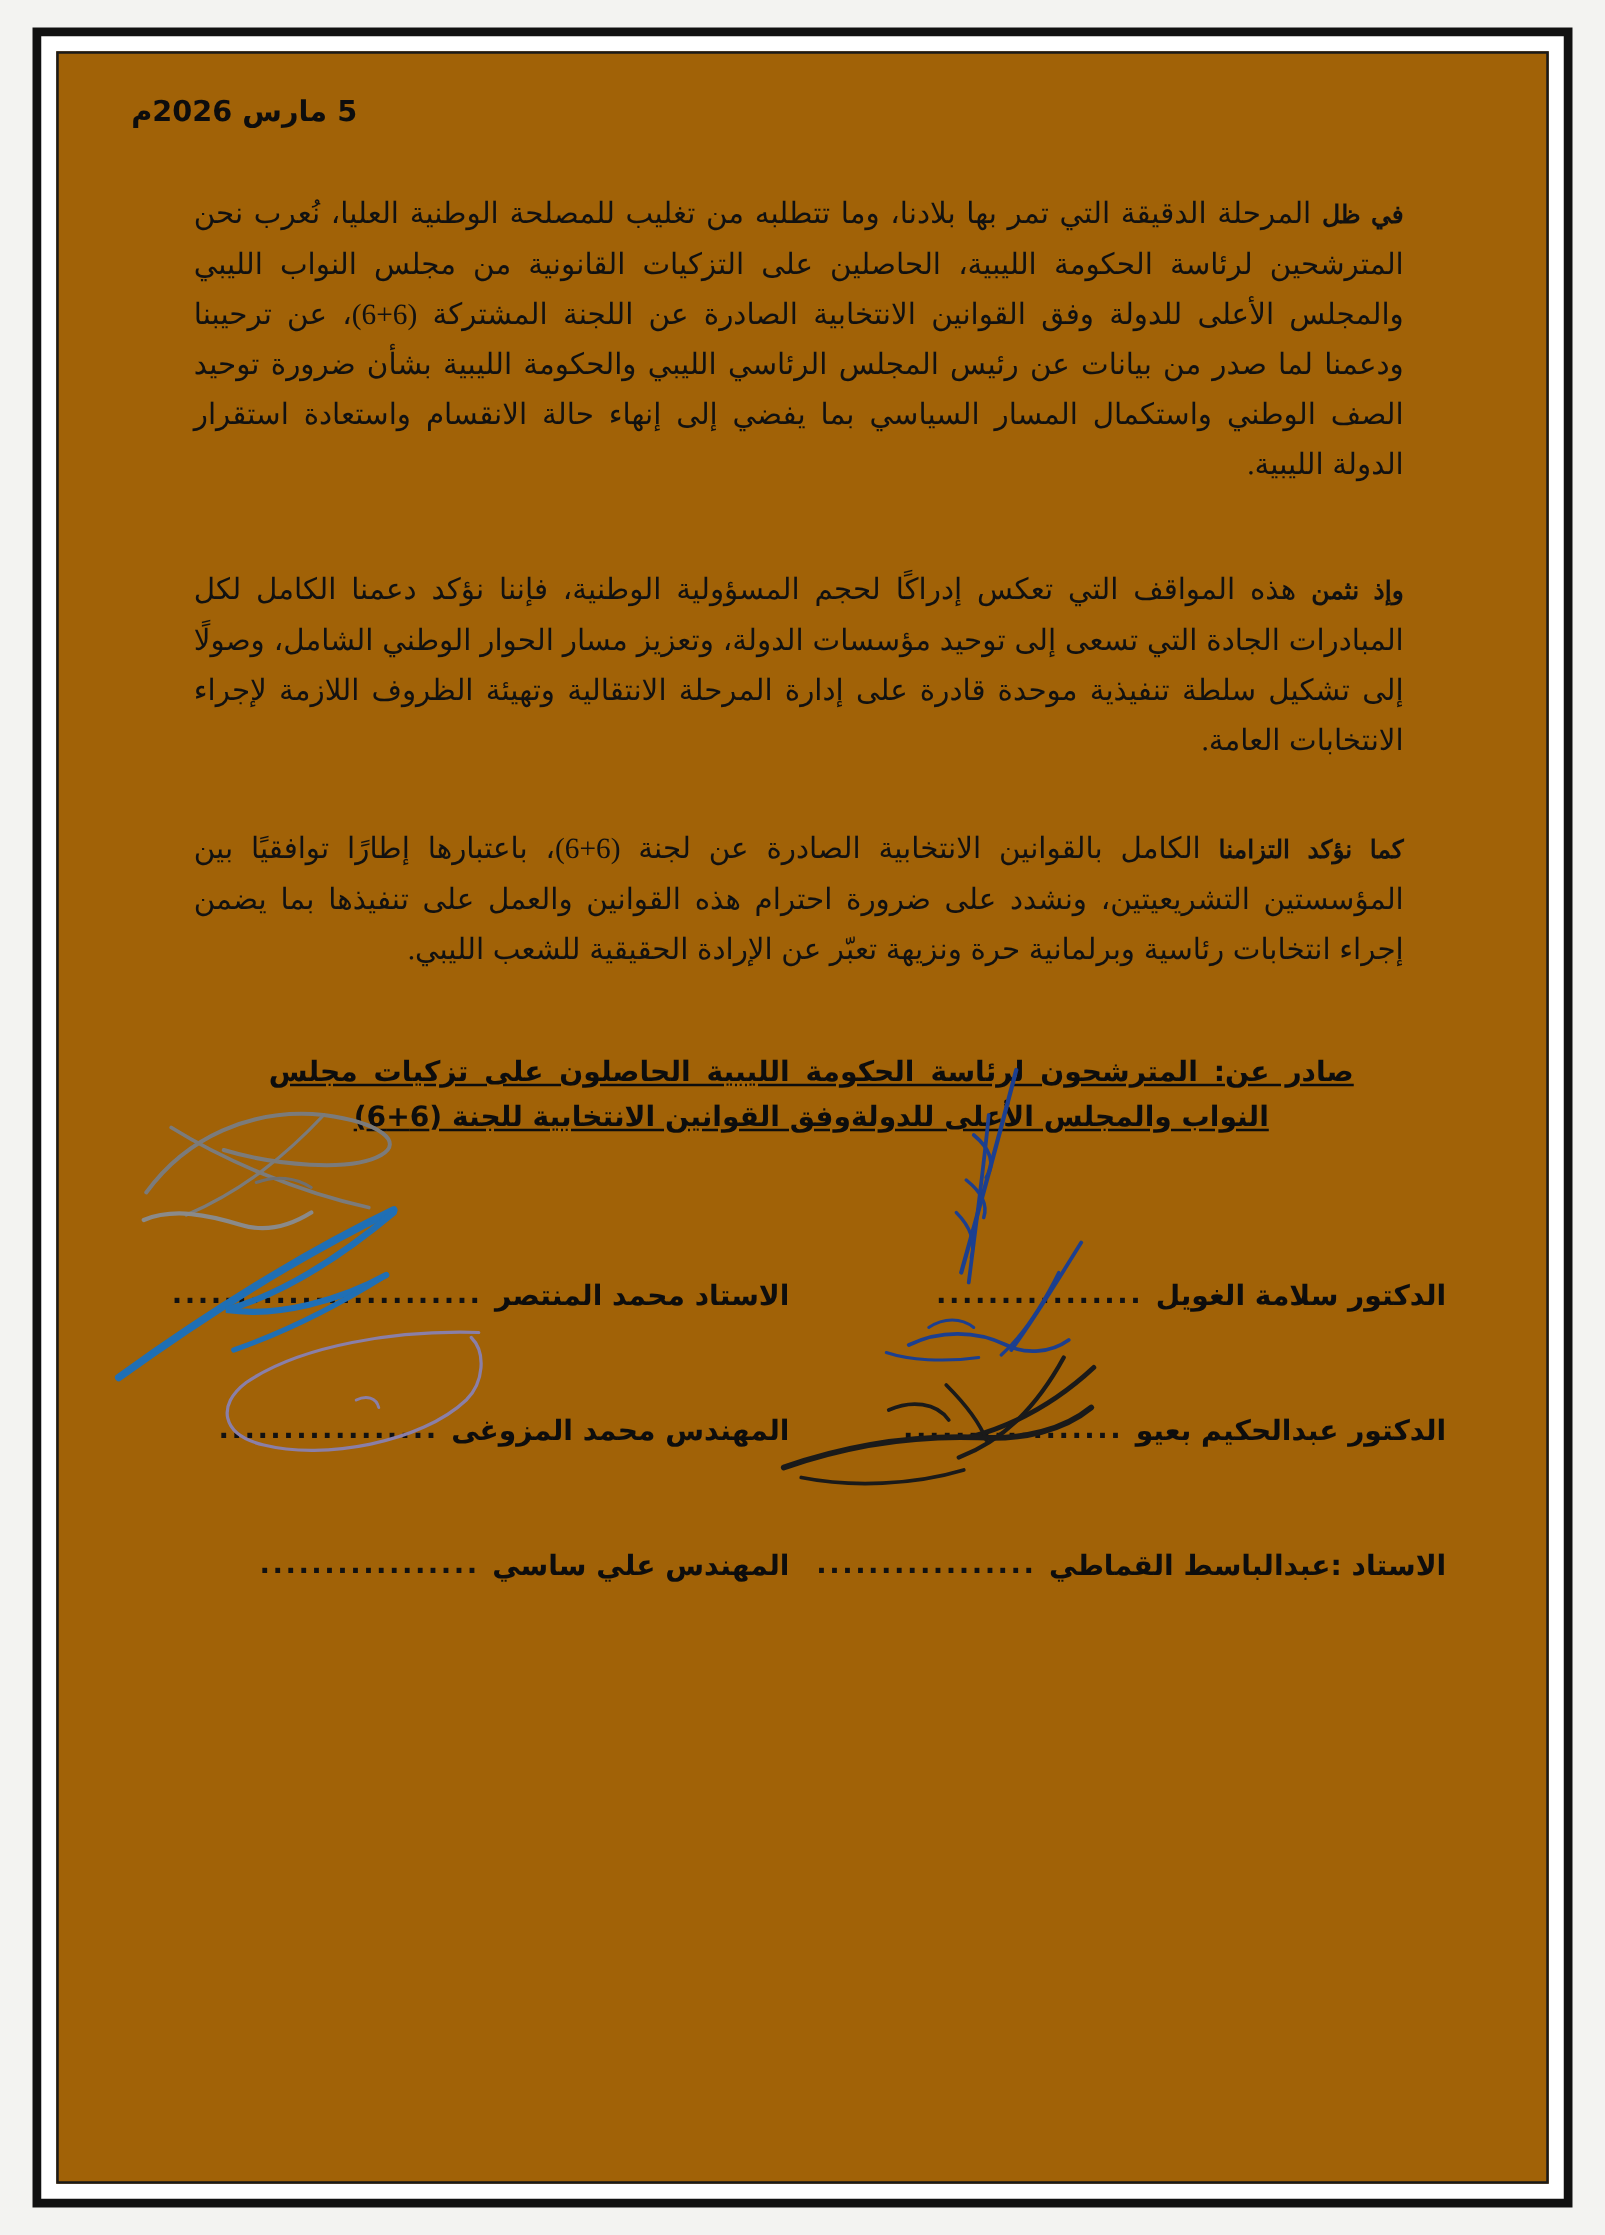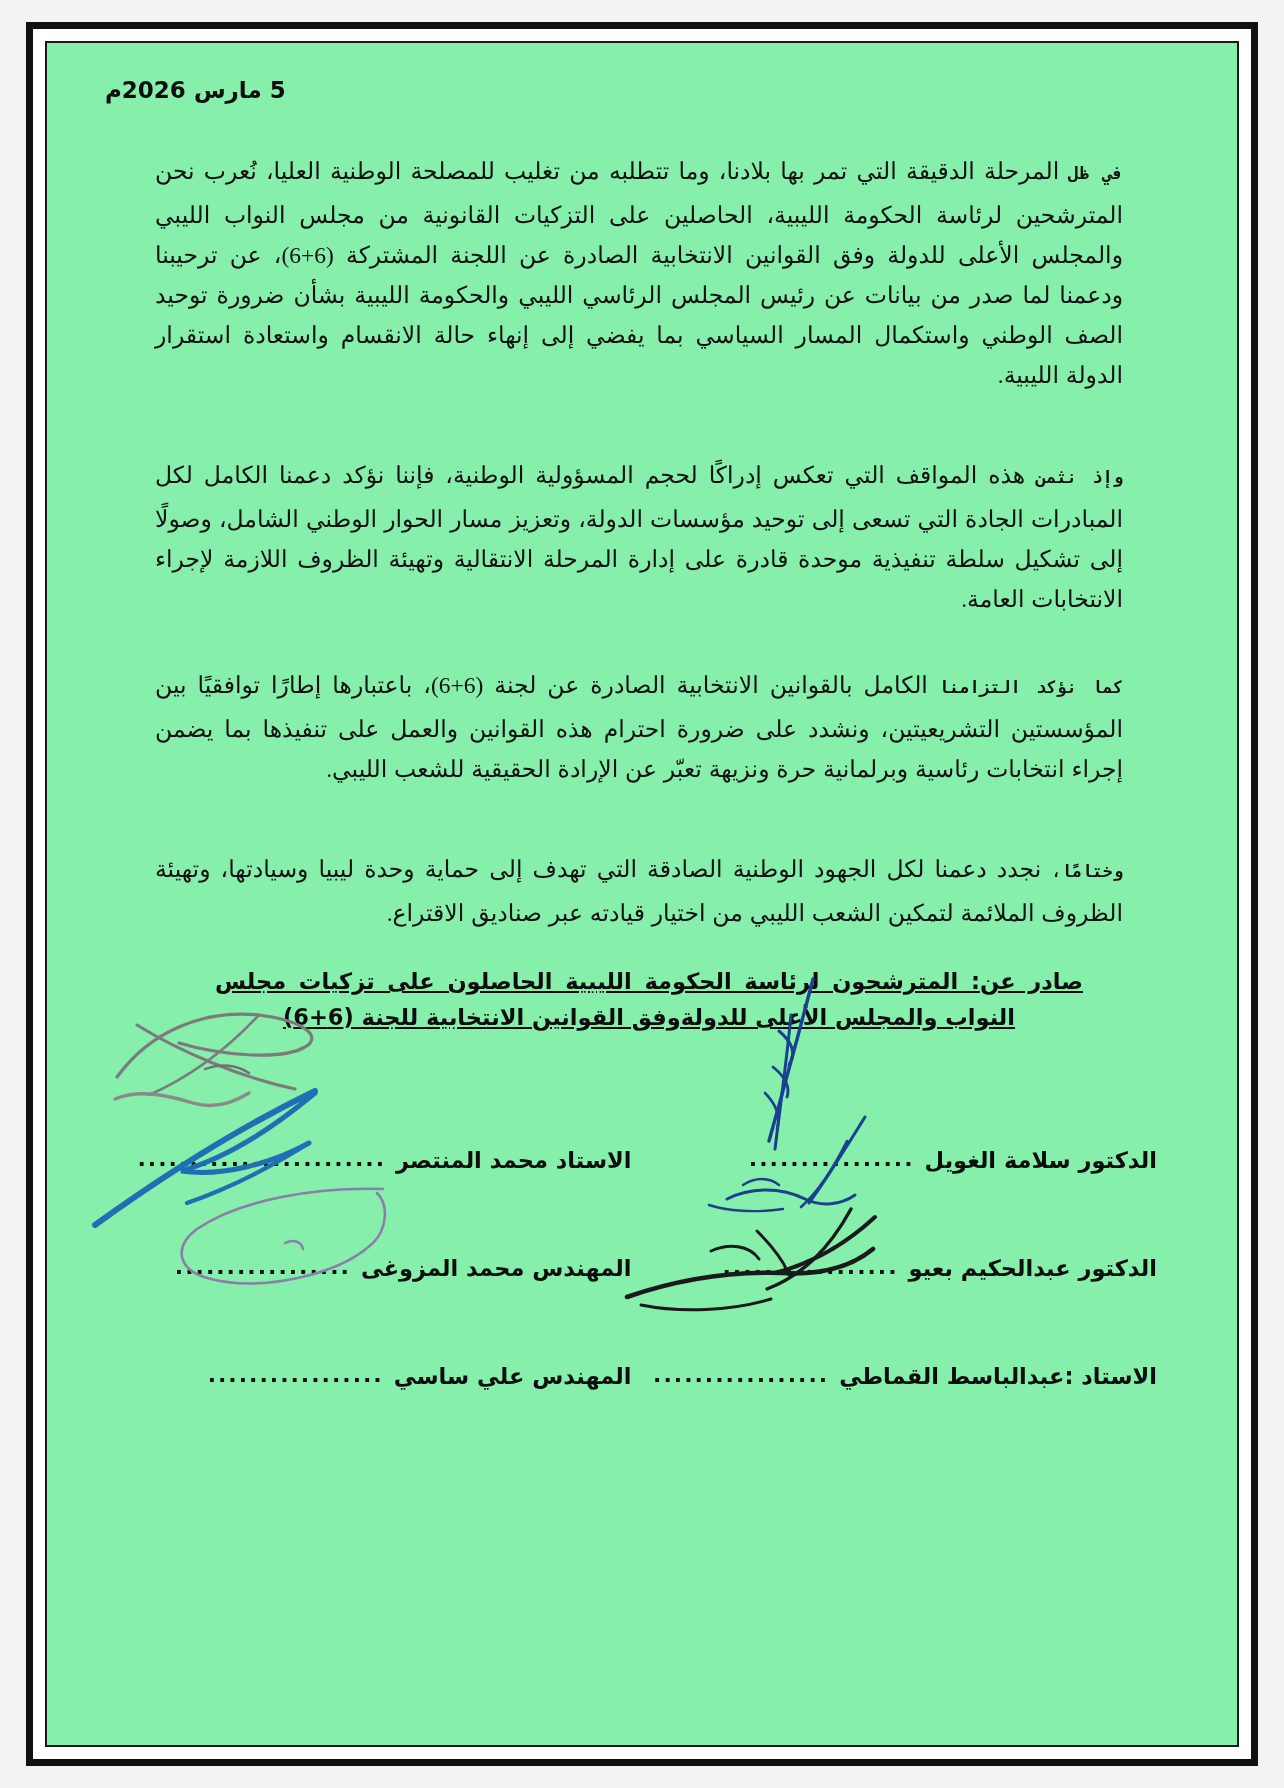--- a/index.html
+++ b/index.html
@@ -34,21 +34,21 @@
     box-sizing: border-box;
   }
   .frame-inner {
     position: absolute;
     left: 12px;
     top: 12px;
     right: 12px;
     bottom: 12px;
     border: 2px solid #1a1a1a;
     box-sizing: border-box;
-    background: #86efac;
+    background: #a16207;
     overflow: hidden;
   }
   .content {
     position: absolute;
     left: 0;
     top: 0;
     width: 100%;
     height: 100%;
     padding: 34px 52px 0 52px;
     box-sizing: border-box;
@@ -91,22 +91,22 @@
     color: #111111;
     margin: 0 0 30px 0;
     font-family: "Liberation Serif", "DejaVu Serif", serif;
     word-spacing: 1px;
   }
   p.para.gap-big { margin-bottom: 46px; }
   p.para.gap-huge { margin-bottom: 60px; }
   p.para b,
   p.para .lead {
     font-weight: bold;
-    font-family: Liberation Mono, monospace;
-    font-size: 17px;
+    font-family: Liberation Sans, sans-serif;
+    font-size: 20px;
   }
 
   
   .closing-line {
     text-align: center;
     font-family: "DejaVu Sans", "Liberation Sans", sans-serif;
     font-weight: bold;
     font-size: 23px;
     color: #0d0d0d;
     margin: 6px 0 16px 0;
@@ -186,21 +186,20 @@
 
         <div class="body-wrap">
 
           <p class="para gap-huge"><span class="lead">في ظل</span><span> المرحلة الدقيقة التي تمر بها بلادنا، وما تتطلبه من تغليب للمصلحة الوطنية العليا، نُعرب نحن المترشحين لرئاسة الحكومة الليبية، الحاصلين على التزكيات القانونية من مجلس النواب الليبي والمجلس الأعلى للدولة وفق القوانين الانتخابية الصادرة عن اللجنة المشتركة (6+6)، عن ترحيبنا ودعمنا لما صدر من بيانات عن رئيس المجلس الرئاسي الليبي والحكومة الليبية بشأن ضرورة توحيد الصف الوطني واستكمال المسار السياسي بما يفضي إلى إنهاء حالة الانقسام واستعادة استقرار الدولة الليبية.</span></p>
 
           <p class="para gap-big"><span class="lead">وإذ نثمن</span><span> هذه المواقف التي تعكس إدراكًا لحجم المسؤولية الوطنية، فإننا نؤكد دعمنا الكامل لكل المبادرات الجادة التي تسعى إلى توحيد مؤسسات الدولة، وتعزيز مسار الحوار الوطني الشامل، وصولًا إلى تشكيل سلطة تنفيذية موحدة قادرة على إدارة المرحلة الانتقالية وتهيئة الظروف اللازمة لإجراء الانتخابات العامة.</span></p>
 
           <p class="para gap-huge"><span class="lead">كما نؤكد التزامنا</span><span> الكامل بالقوانين الانتخابية الصادرة عن لجنة (6+6)، باعتبارها إطارًا توافقيًا بين المؤسستين التشريعيتين، ونشدد على ضرورة احترام هذه القوانين والعمل على تنفيذها بما يضمن إجراء انتخابات رئاسية وبرلمانية حرة ونزيهة تعبّر عن الإرادة الحقيقية للشعب الليبي.</span></p>
 
 
-          <p class="para"><span class="lead">وختامًا،</span><span> نجدد دعمنا لكل الجهود الوطنية الصادقة التي تهدف إلى حماية وحدة ليبيا وسيادتها، وتهيئة الظروف الملائمة لتمكين الشعب الليبي من اختيار قيادته عبر صناديق الاقتراع.</span></p>
 
 
           <div class="issued-block">صادر عن: المترشحون لرئاسة الحكومة الليبية الحاصلون على تزكيات مجلس النواب والمجلس الأعلى للدولةوفق القوانين الانتخابية للجنة (6+6)</div>
         </div>
 
         <div class="sig-area">
 
           <div class="sig-row">
             <div class="sig-cell right">
               <span class="sig-name">الدكتور  سلامة الغويل</span>

